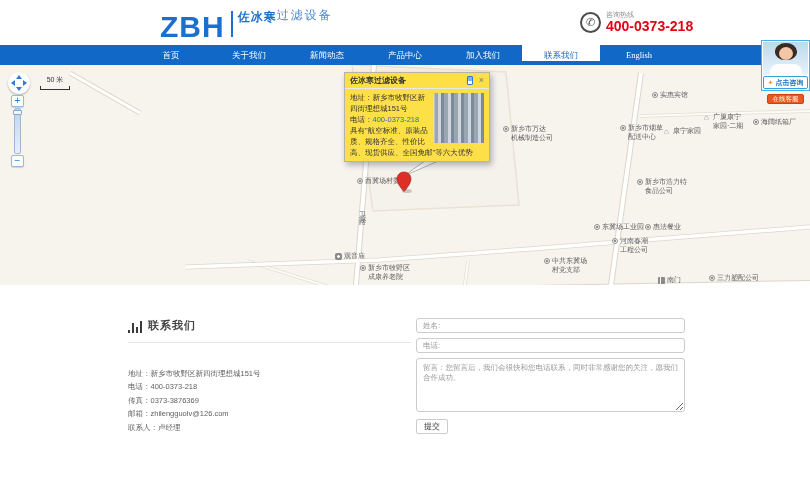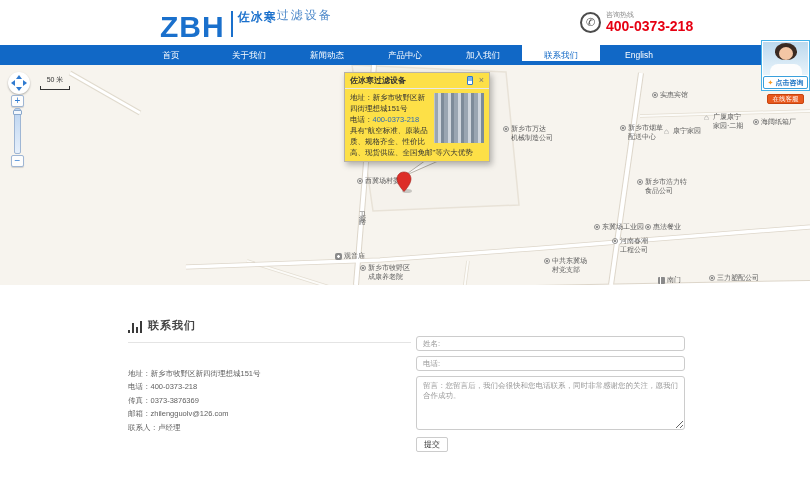--- a/index.html
+++ b/index.html
@@ -19,21 +19,21 @@
   .phone-icon{ width:21px; height:21px; border:2px solid #4c4c4c; border-radius:50%;
     color:#4c4c4c; font-size:11px; line-height:17px; text-align:center; margin-right:5px;}
   .hotline-col{ display:flex; flex-direction:column; }
   .hl-label{ font-size:7px; color:#8a8a8a; line-height:8px;}
   .hl-number{ font-size:14px; font-weight:bold; color:var(--red); line-height:15px;}
 
   
   .nav{ position:absolute; top:45px; left:0; width:810px; height:20px; background:var(--blue);
     display:flex; justify-content:center; }
   .nav-item{ width:78px; height:16px; line-height:20px; text-align:center; color:#fff;
-    font-size:8.5px; cursor:pointer; }
+    font-size:8.5px; cursor:pointer;font-family:Liberation Serif, serif; }
   .nav-item.active{ background:#fff; color:var(--blue); }
 
   
   .map{ position:absolute; top:65px; left:0; width:810px; height:220px; background:var(--map-bg);
     overflow:hidden; cursor:grab; }
   .map svg.roads{ position:absolute; left:0; top:0; }
   .map-labels{ position:absolute; left:0; top:0; width:810px; height:220px; z-index:2; }
   .map-label{ position:absolute; display:flex; align-items:flex-start; font-size:7px;
     color:#5d5d5d; line-height:8.5px; white-space:nowrap; }
   .poi{ flex:0 0 auto; margin-right:2px; margin-top:1px; }
@@ -107,21 +107,21 @@
   .col-left{ width:283px; }
   .col-right{ width:269px; margin-left:5px; }
   .sec-title{ display:flex; align-items:flex-end; gap:6px; padding-bottom:9px; border-bottom:1px solid #e4e4e4; }
   .bars{ display:flex; align-items:flex-end; gap:2px; height:12px; }
   .bars i{ display:block; width:2px; background:#3a3a3a; }
   .bars i:nth-child(1){ height:3px; } .bars i:nth-child(2){ height:10px; }
   .bars i:nth-child(3){ height:6px; } .bars i:nth-child(4){ height:12px; }
   .sec-title b{ font-size:11px; color:#444; letter-spacing:1px; }
   .contact-rows{ margin-top:24px; }
   .contact-row{ font-size:7.5px; color:#5f5f5f; line-height:13.4px; }
-  .form{ margin-top:18px; }
+  .form{ }
   .form input{ display:block; width:100%; height:15px; border:1px solid #ccc; border-radius:3px;
     padding:0 6px; font-size:7.5px; color:#555; margin-bottom:5px; outline:none;
     font-family:"Liberation Sans","DejaVu Sans",sans-serif;}
   .form textarea{ display:block; width:100%; height:54px; border:1px solid #ccc; border-radius:3px;
     padding:4px 6px; font-size:7.5px; color:#555; line-height:10px; margin-top:1px; outline:none;
     font-family:"Liberation Sans","DejaVu Sans",sans-serif;}
   .form input::placeholder,.form textarea::placeholder{ color:#999; }
   .submit-btn{ margin-top:7px; height:15px; padding:0 7px; background:#fff; border:1px solid #ccc;
     border-radius:2px; font-size:8px; color:#333; cursor:pointer;
     font-family:"Liberation Sans","DejaVu Sans",sans-serif;}

